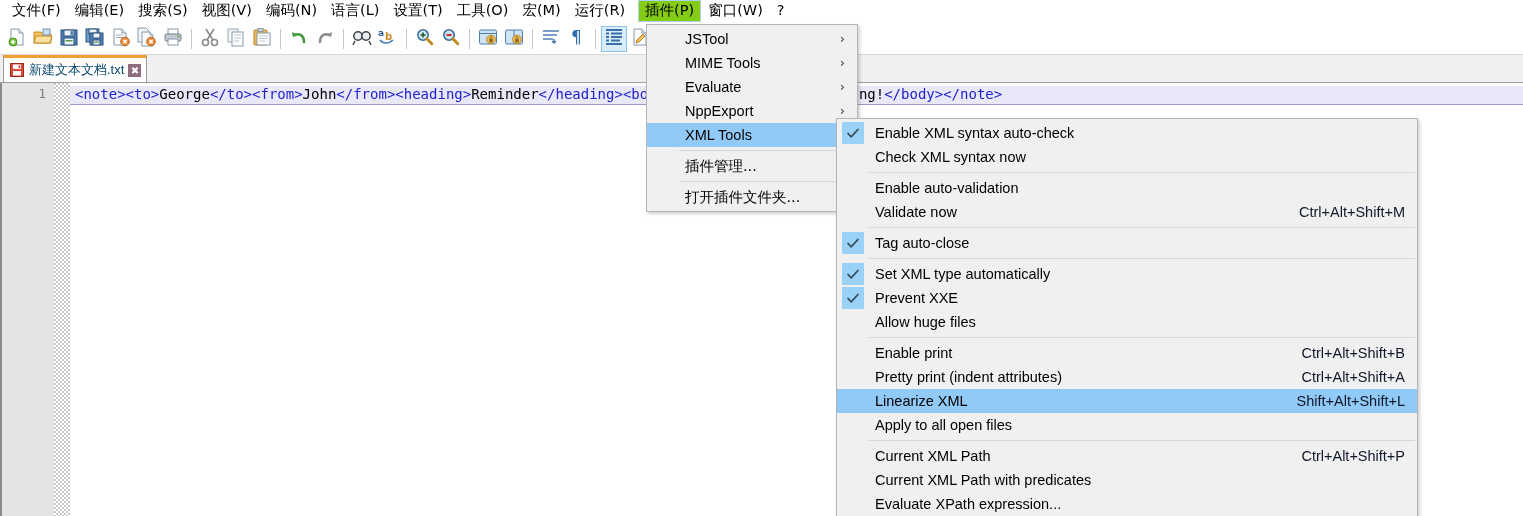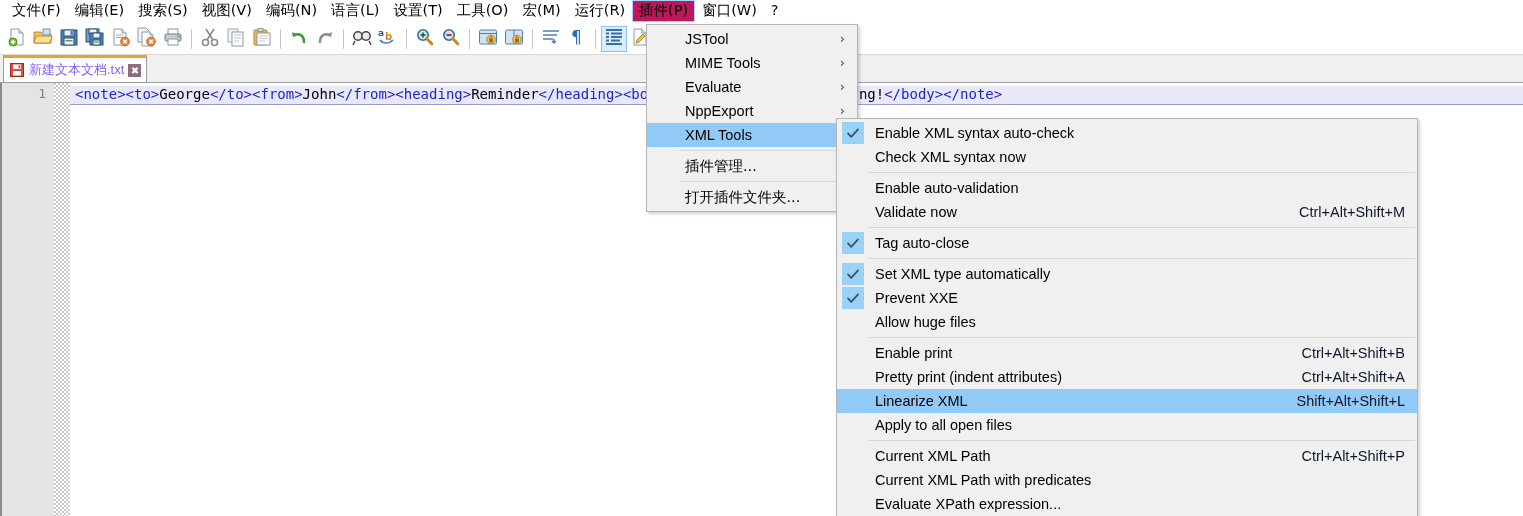--- a/index.html
+++ b/index.html
@@ -30,23 +30,24 @@
   }
   .menubar-item {
     font-size: 14.5px;
     color: #000000;
     padding: 3px 7px 4px 7px;
     line-height: 15px;
     white-space: nowrap;
     cursor: default;
   }
   .menubar-item.active {
-    background: #be185d;
+    background: #84cc16;
     border: 1px solid #a9d4f5;
     padding: 2px 6px 3px 6px;
+    margin-left: 6px;
   }
 
   
   #toolbar {
     position: absolute;
     left: 0; top: 24px;
     width: 1523px; height: 31px;
     background: #ffffff;
     border-bottom: 1px solid #d8d8d8;
     display: flex;
@@ -91,21 +92,21 @@
     border: 1px solid #9a9a9a;
     border-top: 3px solid #f0a030;
     box-sizing: border-box;
     display: flex;
     align-items: center;
     padding: 0 5px 0 6px;
     cursor: default;
   }
   #tab-label {
     font-size: 13px;
-    color: #8b5cf6;
+    color: #0c4a6e;
     margin: 0 4px 0 5px;
     white-space: nowrap;
   }
   .tab-save-icon {
     width: 14px; height: 14px;
     flex: none;
   }
   .tab-close-icon {
     width: 13px; height: 13px;
     background: #8e6b7d;

